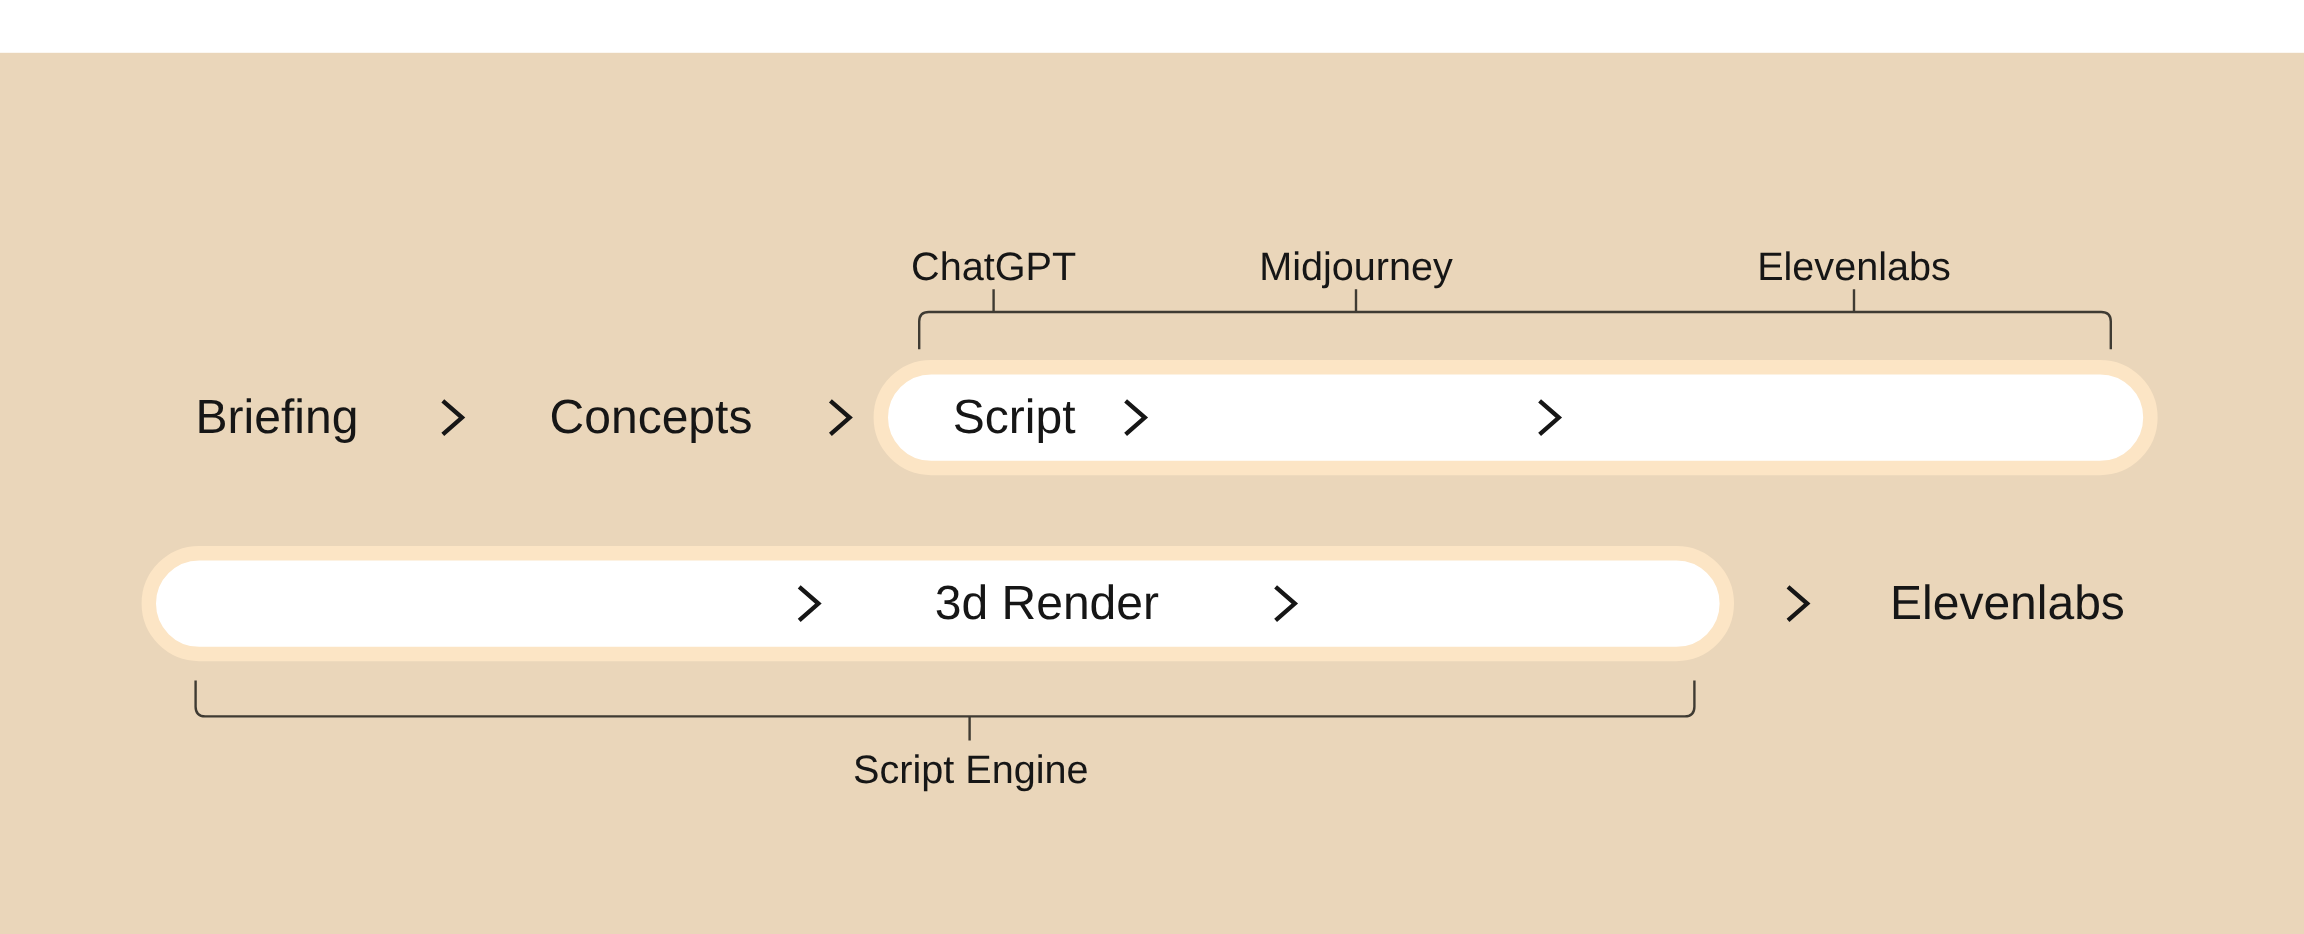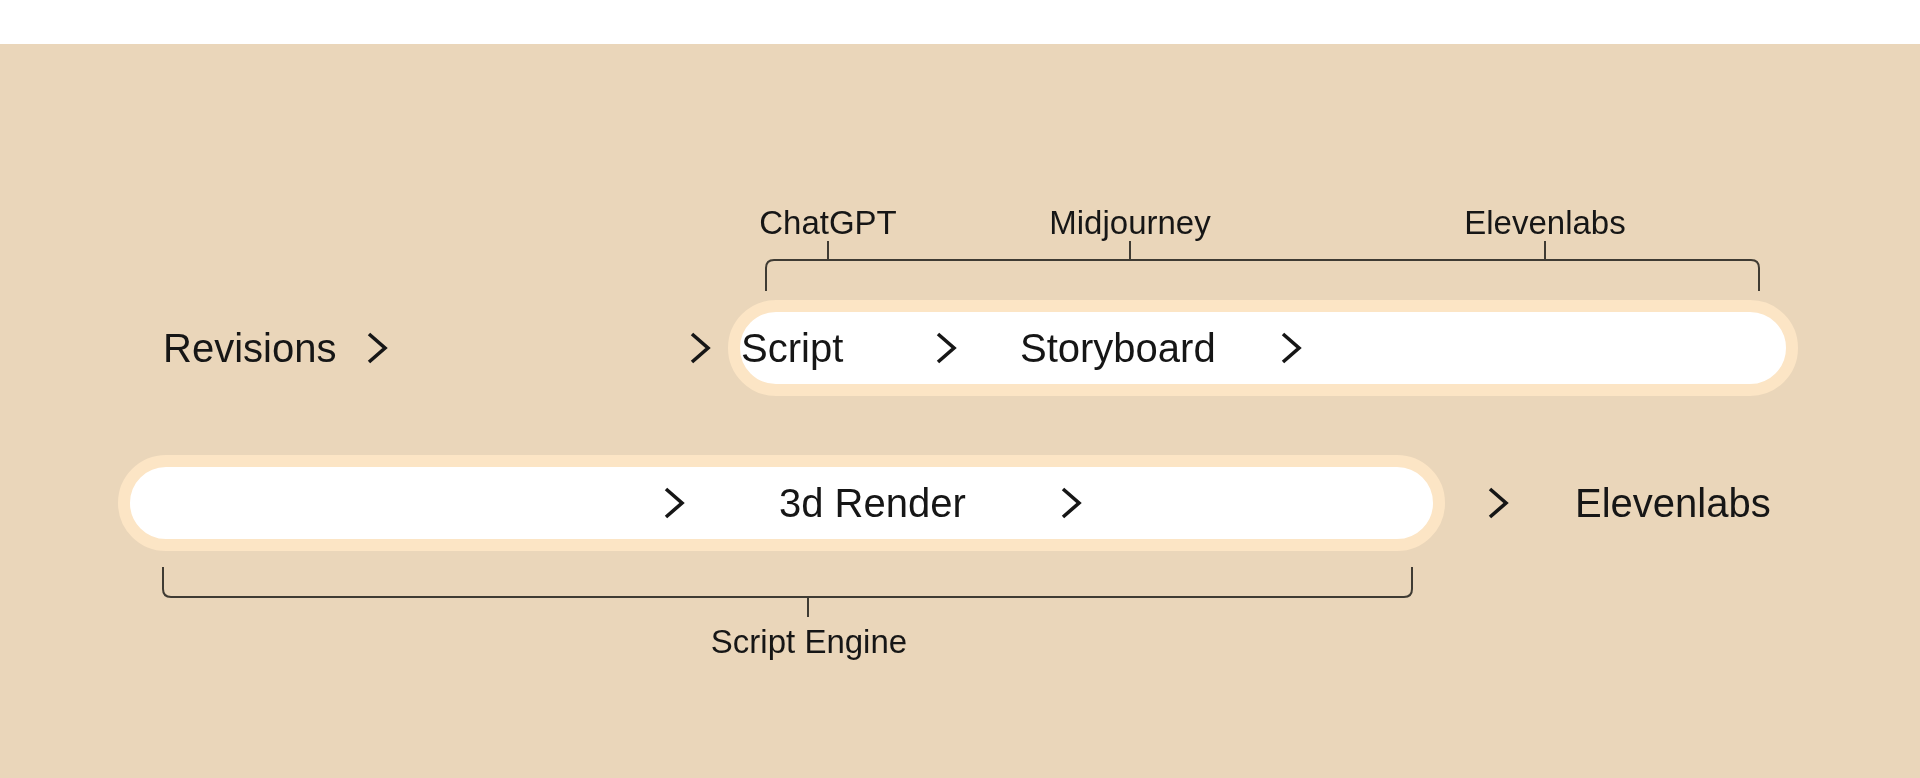--- a/index.html
+++ b/index.html
@@ -58,44 +58,44 @@
   <div class="tool-label" style="left:1130px;top:178px">Midjourney</div>
   <div class="tool-label" style="left:1545px;top:178px">Elevenlabs</div>
 
   <svg class="bracket" style="left:758px;top:190px" width="1010" height="62" viewBox="0 0 1010 62">
     <path d="M 8 57 L 8 34 Q 8 26 16 26 L 993 26 Q 1001 26 1001 34 L 1001 57" fill="none" stroke="#3f3b33" stroke-width="2"></path>
     <path d="M 70 26 L 70 7 M 372 26 L 372 7 M 787 26 L 787 7" fill="none" stroke="#3f3b33" stroke-width="2"></path>
   </svg>
 
   <div class="pill" style="left:728px;top:256px;width:1070px"></div>
 
-  <span class="step" style="left:163px;top:304px">Revisions</span>
+  <span class="step" style="left:163px;top:304px">Briefing</span>
 
   <span class="chev" style="left:364px;top:287px">
     <svg width="26" height="34" viewBox="0 0 26 34">
       <polyline points="5,3 21,17 5,31" fill="none" stroke="#161616" stroke-width="3.6"></polyline>
     </svg>
   </span>
 
+  <span class="step" style="left:458px;top:304px">Concepts</span>
 
   <span class="chev" style="left:687px;top:287px">
     <svg width="26" height="34" viewBox="0 0 26 34">
       <polyline points="5,3 21,17 5,31" fill="none" stroke="#161616" stroke-width="3.6"></polyline>
     </svg>
   </span>
 
-  <span class="step" style="left:741px;top:304px">Script</span>
+  <span class="step" style="left:794px;top:304px">Script</span>
 
   <span class="chev" style="left:933px;top:287px">
     <svg width="26" height="34" viewBox="0 0 26 34">
       <polyline points="5,3 21,17 5,31" fill="none" stroke="#161616" stroke-width="3.6"></polyline>
     </svg>
   </span>
 
-  <span class="step" style="left:1020px;top:304px">Storyboard</span>
 
   <span class="chev" style="left:1278px;top:287px">
     <svg width="26" height="34" viewBox="0 0 26 34">
       <polyline points="5,3 21,17 5,31" fill="none" stroke="#161616" stroke-width="3.6"></polyline>
     </svg>
   </span>
 
 
   <div class="pill" style="left:118px;top:411px;width:1327px"></div>
 

